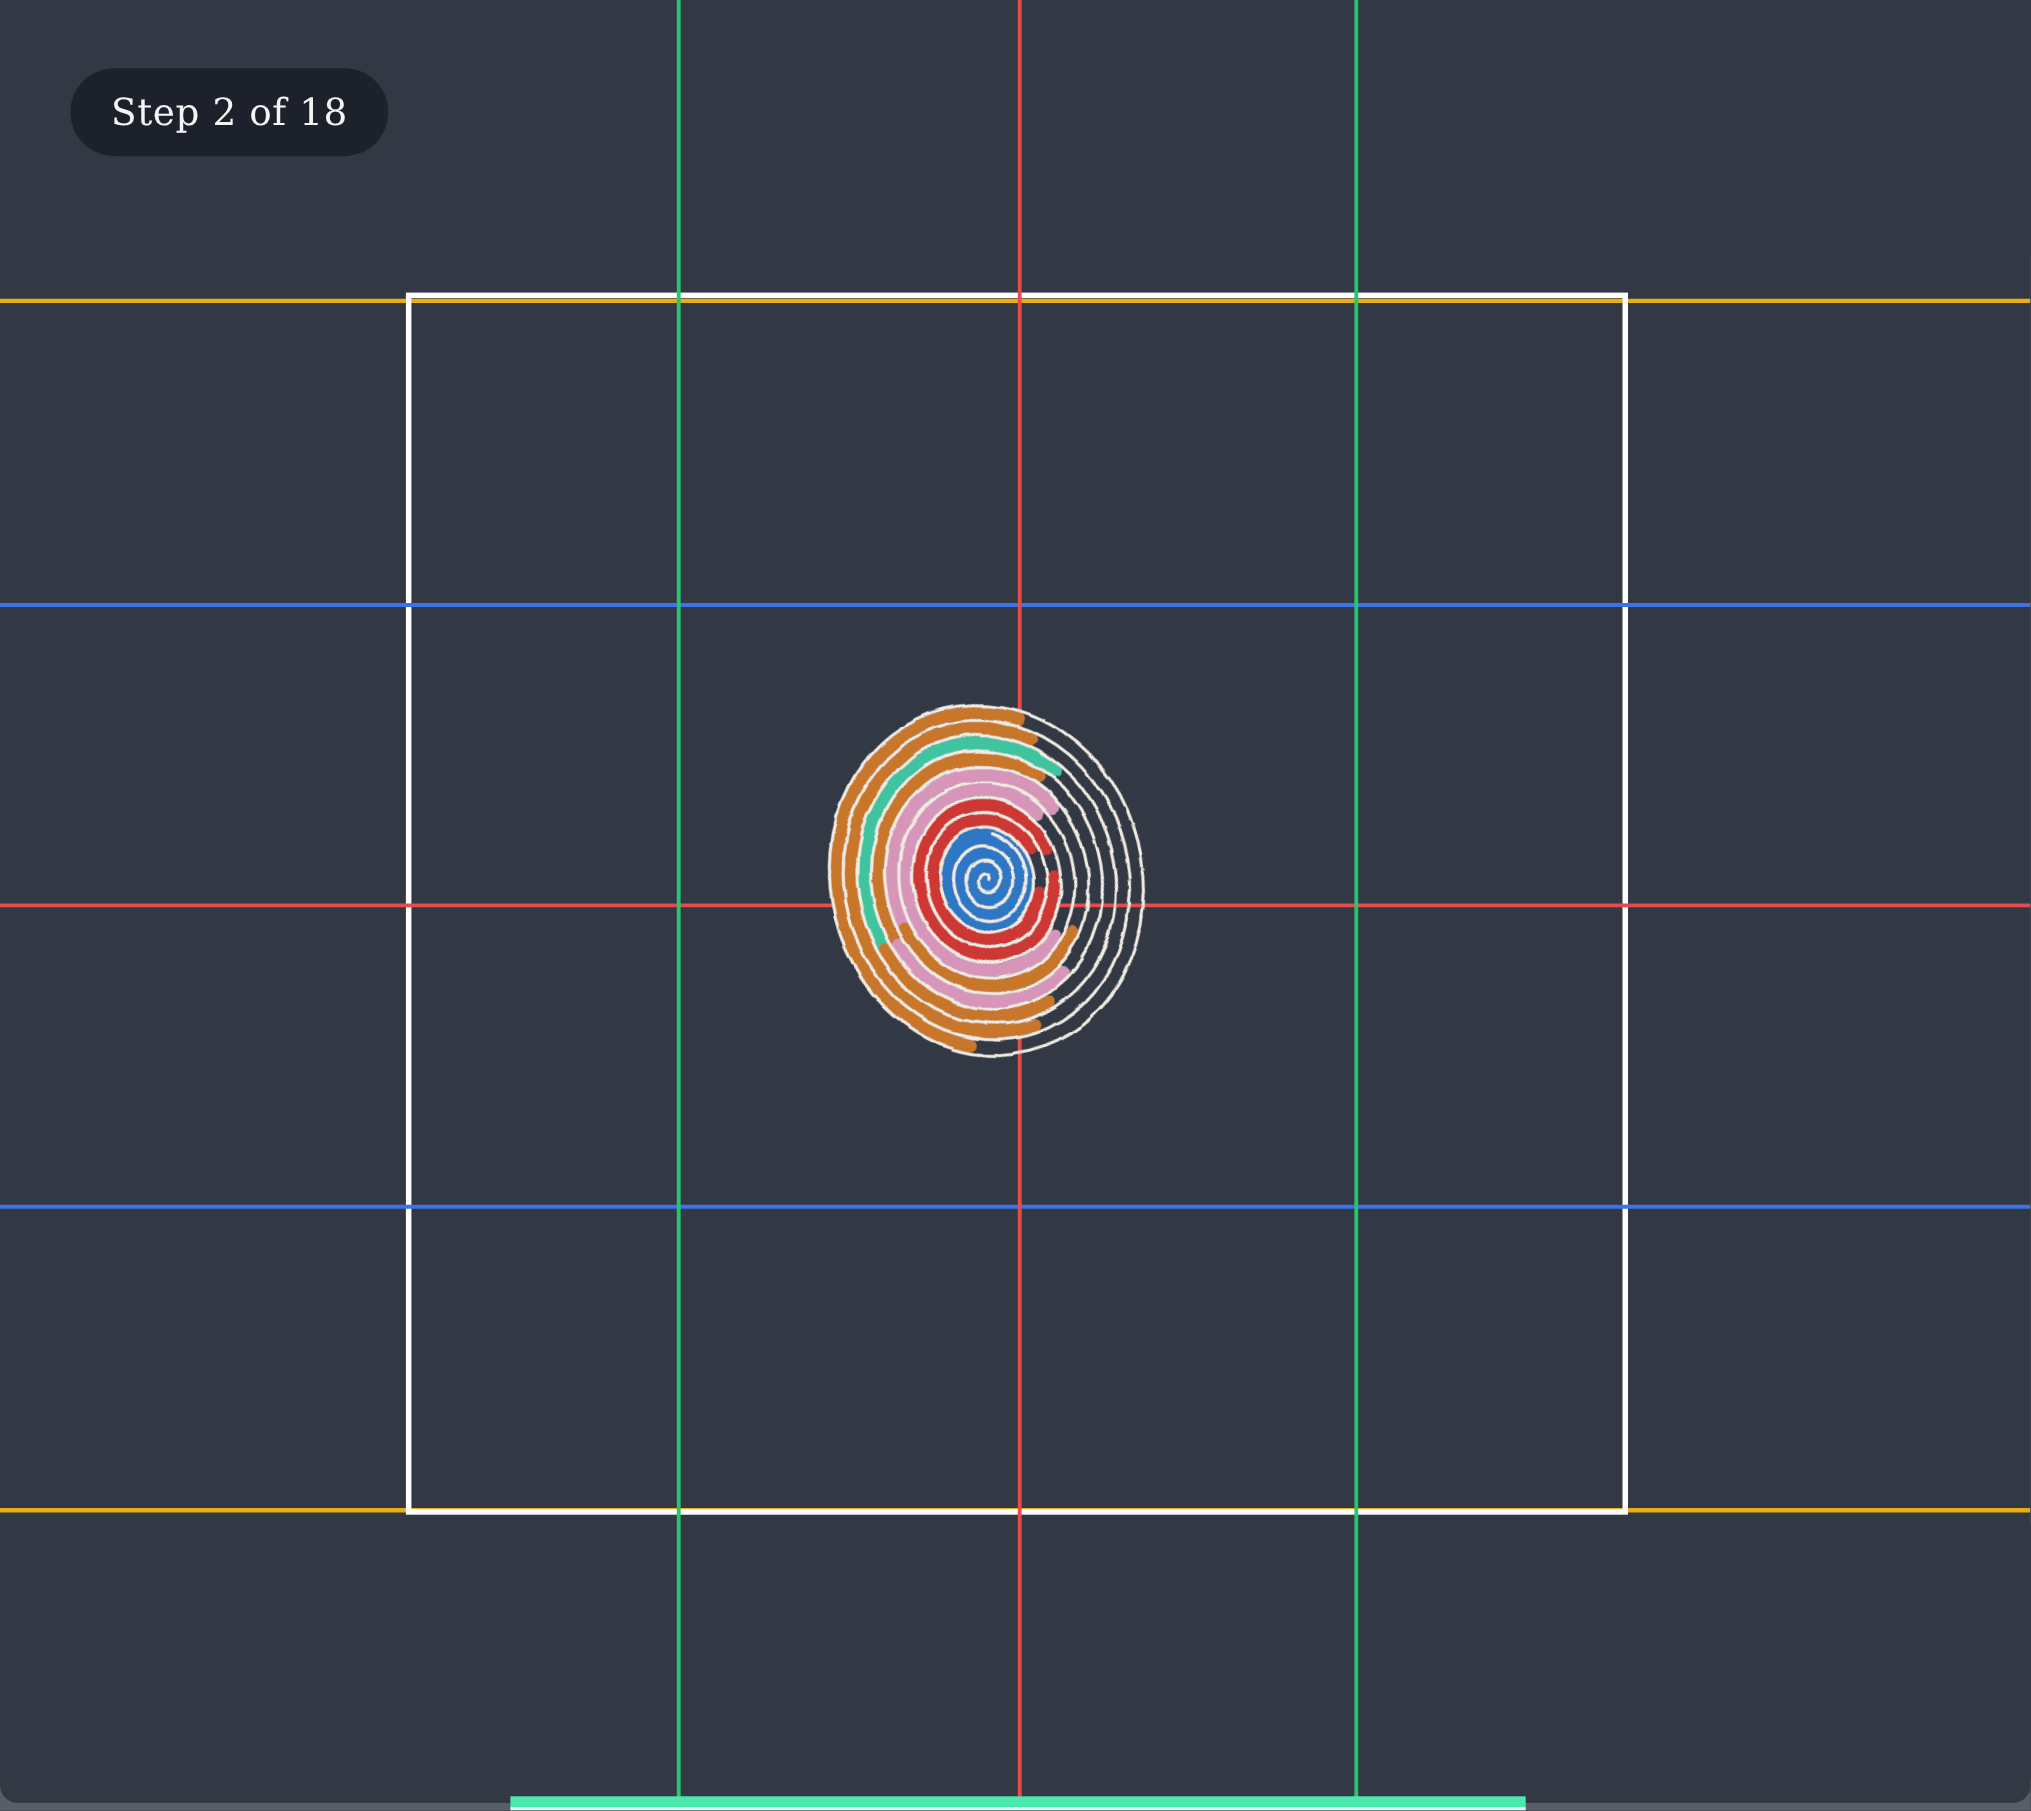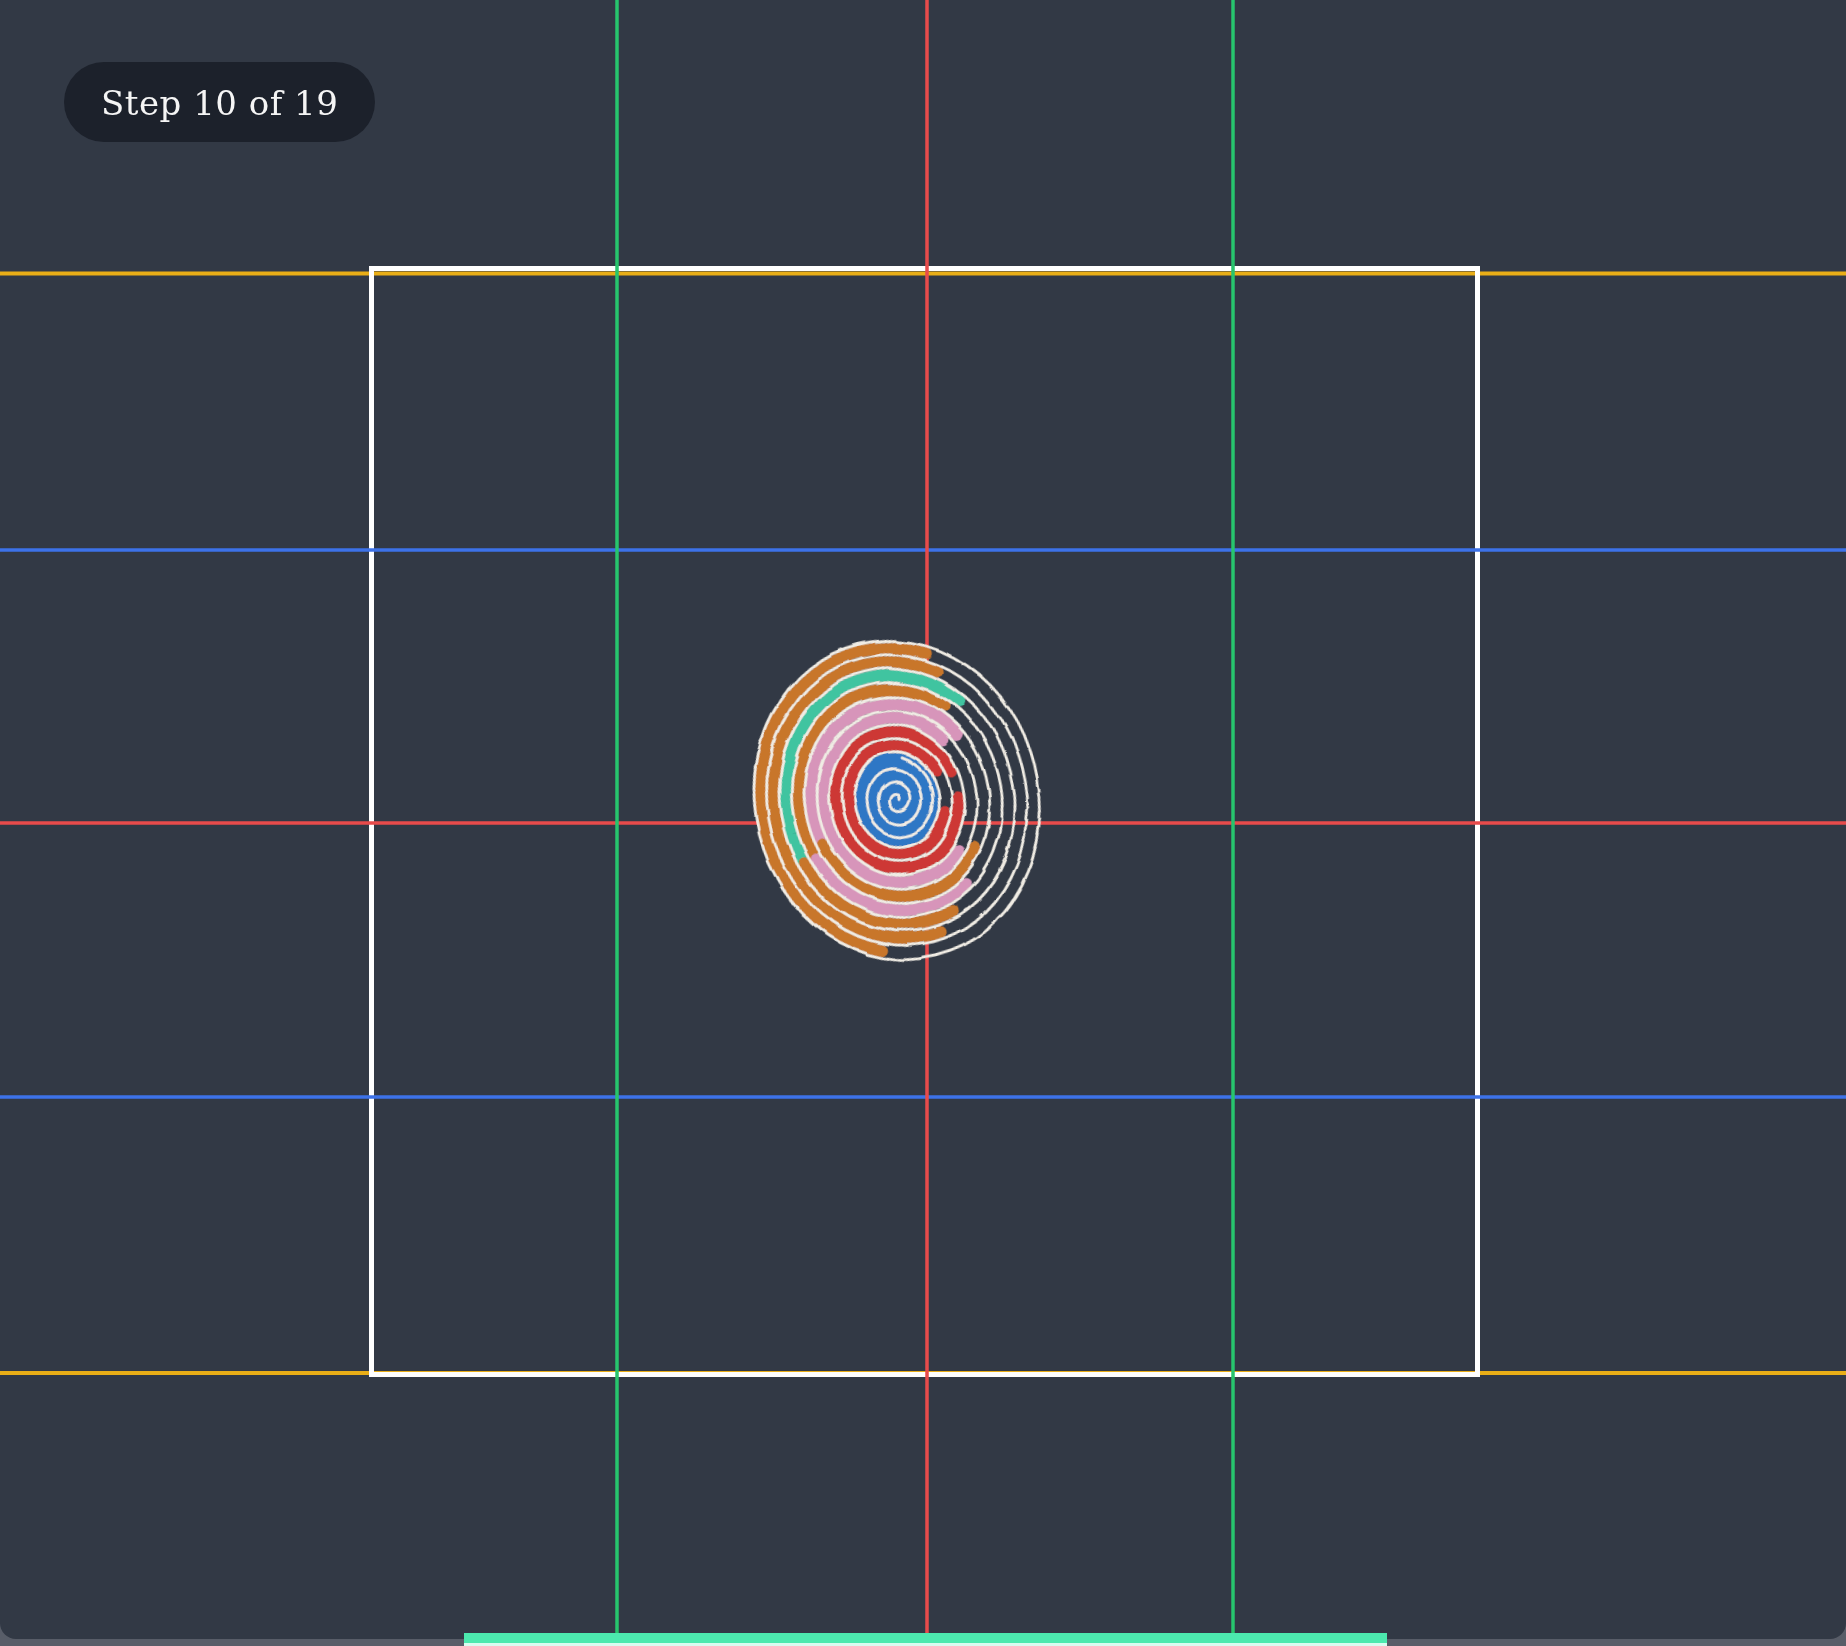--- a/index.html
+++ b/index.html
@@ -92,16 +92,16 @@
         <ellipse cx="897" cy="800" rx="79.5" ry="89.8" fill="none" stroke="#f0ece4" stroke-width="2.8"></ellipse>
         <ellipse cx="897" cy="800" rx="92" ry="104.0" fill="none" stroke="#f0ece4" stroke-width="2.8"></ellipse>
         <ellipse cx="897" cy="800" rx="104.5" ry="118.1" fill="none" stroke="#f0ece4" stroke-width="2.8"></ellipse>
         <ellipse cx="897" cy="800" rx="117" ry="132.2" fill="none" stroke="#f0ece4" stroke-width="2.8"></ellipse>
         <ellipse cx="897" cy="800" rx="129.5" ry="146.3" fill="none" stroke="#f0ece4" stroke-width="2.8"></ellipse>
         <ellipse cx="897" cy="800" rx="142" ry="160.5" fill="none" stroke="#f0ece4" stroke-width="2.8"></ellipse>
         <polyline points="899.0,800.0 899.3,799.5 899.5,798.9 899.5,798.3 899.5,797.5 899.2,796.8 898.9,796.1 898.3,795.4 897.6,794.9 896.8,794.5 895.8,794.3 894.8,794.3 893.7,794.5 892.7,795.0 891.7,795.7 890.8,796.7 890.1,797.9 889.5,799.3 889.2,800.9 889.2,802.5 889.4,804.2 890.0,805.9 890.8,807.5 891.9,808.9 893.3,810.2 894.9,811.1 896.7,811.7 898.6,812.0 900.5,811.8 902.5,811.2 904.4,810.2 906.1,808.8 907.7,807.0 908.9,804.8 909.8,802.4 910.3,799.7 910.3,797.0 909.9,794.2 909.1,791.5 907.8,788.9 906.1,786.6 903.9,784.7 901.5,783.2 898.8,782.2 895.9,781.8 893.0,781.9 890.0,782.7 887.2,784.1 884.6,786.0 882.4,788.6 880.5,791.6 879.1,795.0 878.3,798.6 878.0,802.5 878.4,806.4 879.5,810.2 881.1,813.8 883.3,817.1 886.1,819.9 889.3,822.1 892.9,823.7 896.7,824.5 900.6,824.5 904.5,823.7 908.3,822.1 911.9,819.8 915.0,816.7 917.6,812.9 919.7,808.7 921.0,804.0 921.5,799.1 921.3,794.0 920.3,789.1 918.4,784.3 915.8,780.0 912.6,776.2 908.7,773.1 904.3,770.9 899.6,769.5 894.7,769.1 889.8,769.7 885.0,771.3 880.4,773.9 876.3,777.4 872.8,781.8 870.0,786.8 868.1,792.4 867.0,798.4 866.9,804.5 867.8,810.6 869.7,816.6 872.5,822.0 876.2,826.9 880.6,831.0 885.7,834.2 891.2,836.3 897.0,837.2 903.0,837.0 908.9,835.5 914.5,832.8 919.6,829.0 924.1,824.2 927.8,818.5 930.5,812.1 932.2,805.2 932.8,798.0 932.2,790.7 930.5,783.5 927.6,776.8 923.6,770.8 918.8,765.6 913.1,761.4" fill="none" stroke="#f0ece4" stroke-width="2.8" stroke-linecap="round"></polyline>
       </g>
   </svg>
 
-  <div class="step-badge">Step 10 of 19</div>
+  <div class="step-badge">Step 2 of 18</div>
 </div>
 
 <div class="progress-fill" style="left: 464px; width: 923px; height: 13px;"></div>
 
 </body></html>

